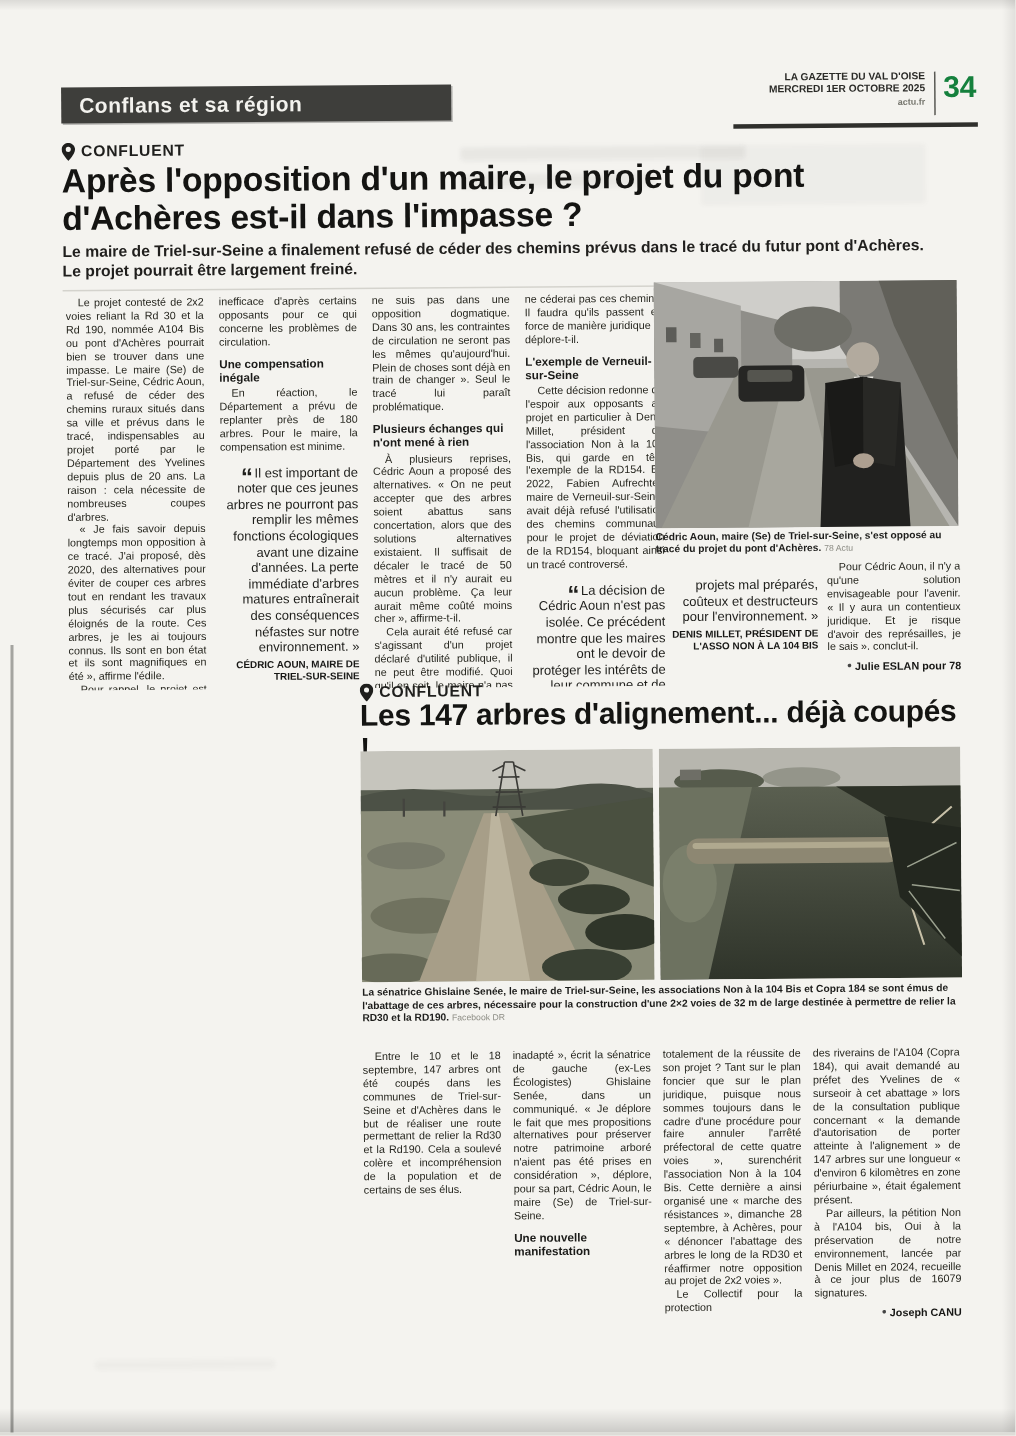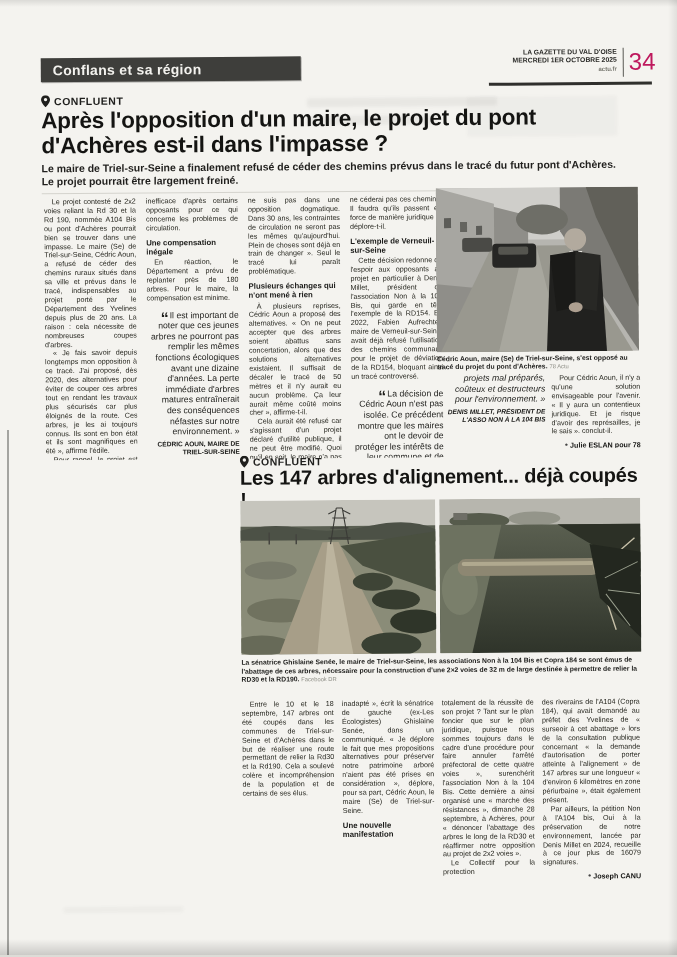--- a/index.html
+++ b/index.html
@@ -15,40 +15,40 @@
   .g1{left:310px;top:98px;width:190px;height:9px;}
   .g2{left:310px;top:116px;width:130px;height:9px;}
   .g3{left:470px;top:98px;width:150px;height:40px;opacity:.5;}
   .g4{left:60px;top:905px;width:120px;height:6px;opacity:.6;}
   
   .section-bar{position:absolute;left:44px;top:56px;width:248px;height:24px;line-height:24px;padding-left:12px;
     background:#3e3e3b;color:#f3f2ee;font-size:14px;font-weight:bold;letter-spacing:.3px;box-shadow:1px 1px 0 rgba(0,0,0,.25);}
   .masthead{position:absolute;left:492px;top:50px;width:128px;text-align:right;font-weight:bold;font-size:6.8px;line-height:8.4px;color:#2b2b28;}
   .masthead .site{color:#77776f;font-size:6px;font-weight:bold;}
   .mast-divider{position:absolute;left:626px;top:50px;width:1px;height:29px;background:#595954;}
-  .page-number{position:absolute;left:632px;top:50px;width:30px;font-size:24px;font-weight:normal;color:#be185d;}
+  .page-number{position:absolute;left:632px;top:50px;width:30px;font-size:20px;font-weight:bold;color:#15803d;}
   .mast-rule{position:absolute;left:492px;top:84px;width:163px;height:3px;background:#2f2f2c;}
   .std-rule{position:absolute;left:44px;top:191px;width:596px;height:1px;background:#d4d3cd;}
   
   .kicker{position:absolute;display:flex;gap:4px;font-weight:bold;font-size:10.5px;letter-spacing:.5px;color:#1f1f1d;}
   .kicker1{left:44px;top:93px;}
   .kicker2{left:240px;top:455px;}
   .pin{width:9px;height:12px;display:block;}
   
   .headline1{position:absolute;left:44px;top:106px;width:578px;font-size:22.5px;line-height:25px;font-weight:bold;letter-spacing:-.2px;color:#141412;}
   .standfirst{position:absolute;left:44px;top:160px;width:588px;font-size:10.5px;line-height:13px;font-weight:bold;color:#201f1d;}
   .headline2{position:absolute;left:240px;top:466px;width:402px;font-size:20px;line-height:22px;font-weight:bold;letter-spacing:-.2px;color:#141412;}
   
   .col{position:absolute;width:92px;font-size:7.2px;line-height:8.9px;text-align:justify;color:#26261f;overflow:hidden;}
   .col p{margin:0;}
   .p-ind{text-indent:8px;}
   .colhead{font-weight:bold;font-size:7.8px;line-height:9.2px;margin:5px 0 2px;text-align:left;color:#1b1b19;}
   .a1{top:196px;height:262px;}
   .a1c1{left:46px;} .a1c2{left:148px;} .a1c3{left:250px;} .a1c4{left:352px;}
-  .a1c5{left:448px;top:374px;height:72px;width:98px;font-style:italic;}
+  .a1c5{left:448px;top:386px;height:72px;width:98px;}
   .a1c6{left:552px;top:376px;height:74px;width:89px;}
   .a2{top:700px;height:194px;}
   .a2c1{left:240px;} .a2c2{left:340px;} .a2c3{left:440px;} .a2c4{left:540px;width:98px;}
   
   .pullquote{text-align:right;font-size:8.7px;line-height:10.6px;margin-top:7px;color:#1e1e1b;font-weight:500;}
   .qmark{font-size:16px;font-weight:bold;line-height:0;vertical-align:-5px;margin-right:2px;letter-spacing:-1px;}
   .quote-attr{text-align:right;font-weight:bold;font-size:6.6px;line-height:8.2px;margin-top:3px;color:#171715;}
   
   figure{margin:0;padding:0;position:absolute;}
   figure svg{display:block;}

